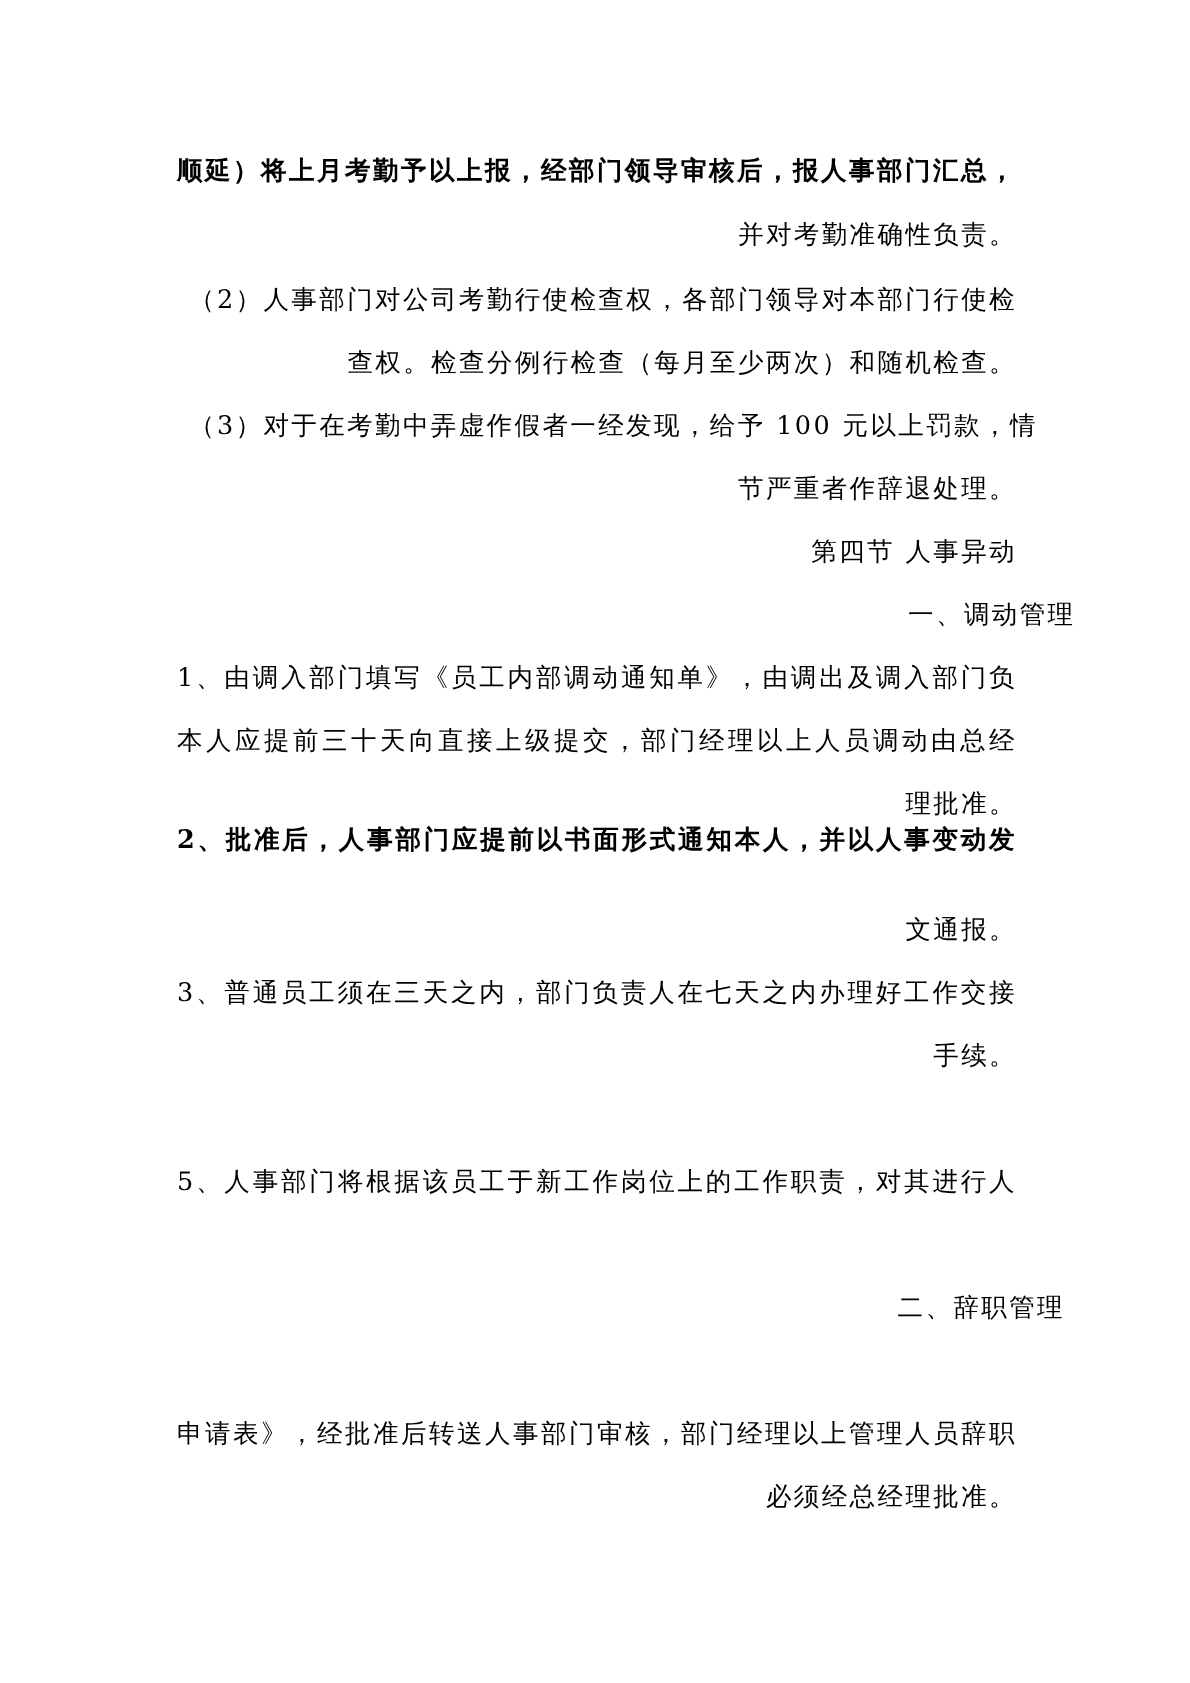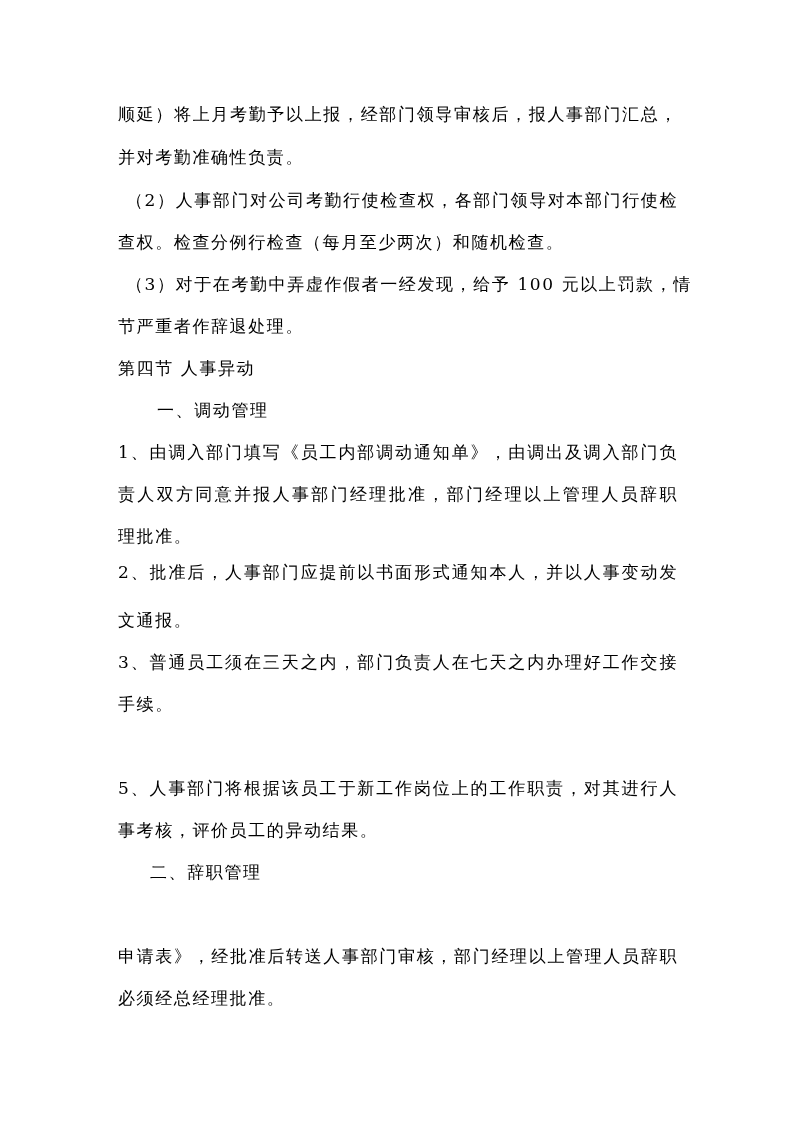--- a/index.html
+++ b/index.html
@@ -24,54 +24,54 @@
     }
     .line {
       position: absolute;
       left: 118px;
       width: 560px;
       font-size: 17px;
       line-height: 24px;
       height: 24px;
       white-space: nowrap;
       letter-spacing: 1.6px;
+      text-align: right;
     }
     .line.indent { left: 126px; }
     .line.justify {
       text-align: justify;
       text-align-last: justify;
     }
   </style>
 </head>
 <body>
 
 <div class="page">
-  <div class="line justify" style="top:102px;">顺延）将上月考勤予以上报，经部门领导审核后，报人事部门汇总，</div>
+  <div class="line justify" style="top:102px;font-weight:bold;">顺延）将上月考勤予以上报，经部门领导审核后，报人事部门汇总，</div>
   <div class="line" style="top:145px;">并对考勤准确性负责。</div>
 
   <div class="line justify indent" style="top:188px; width:552px;">（2）人事部门对公司考勤行使检查权，各部门领导对本部门行使检</div>
   <div class="line" style="top:230px;">查权。检查分例行检查（每月至少两次）和随机检查。</div>
 
   <div class="line justify indent" style="top:272px; width:552px;">（3）对于在考勤中弄虚作假者一经发现，给予 100 元以上罚款，情</div>
   <div class="line" style="top:314px;">节严重者作辞退处理。</div>
 
   <div class="line" style="top:356px;">第四节 人事异动</div>
   <div class="line" style="top:398px;margin-left:39px;">一、调动管理</div>
 
   <div class="line justify" style="top:440px;">1、由调入部门填写《员工内部调动通知单》，由调出及调入部门负</div>
-  <div class="line justify" style="top:482px;">责人双方同意并报人事部门经理批准，部门经理以上管理人员辞职</div>
+  <div class="line justify" style="top:482px;">本人应提前三十天向直接上级提交，部门经理以上人员调动由总经</div>
   <div class="line" style="top:524px;">理批准。</div>
 
-  <div class="line justify" style="top:560px;">2、批准后，人事部门应提前以书面形式通知本人，并以人事变动发</div>
+  <div class="line justify" style="top:548px;font-weight:bold;">2、批准后，人事部门应提前以书面形式通知本人，并以人事变动发</div>
   <div class="line" style="top:608px;">文通报。</div>
 
   <div class="line justify" style="top:650px;">3、普通员工须在三天之内，部门负责人在七天之内办理好工作交接</div>
   <div class="line" style="top:692px;">手续。</div>
 
 
   <div class="line justify" style="top:776px;">5、人事部门将根据该员工于新工作岗位上的工作职责，对其进行人</div>
-  <div class="line" style="top:818px;">事考核，评价员工的异动结果。</div>
 
   <div class="line" style="top:860px;margin-left:32px;">二、辞职管理</div>
 
   <div class="line justify" style="top:944px;">申请表》，经批准后转送人事部门审核，部门经理以上管理人员辞职</div>
   <div class="line" style="top:986px;">必须经总经理批准。</div>
 </div>
 
 </body></html>

